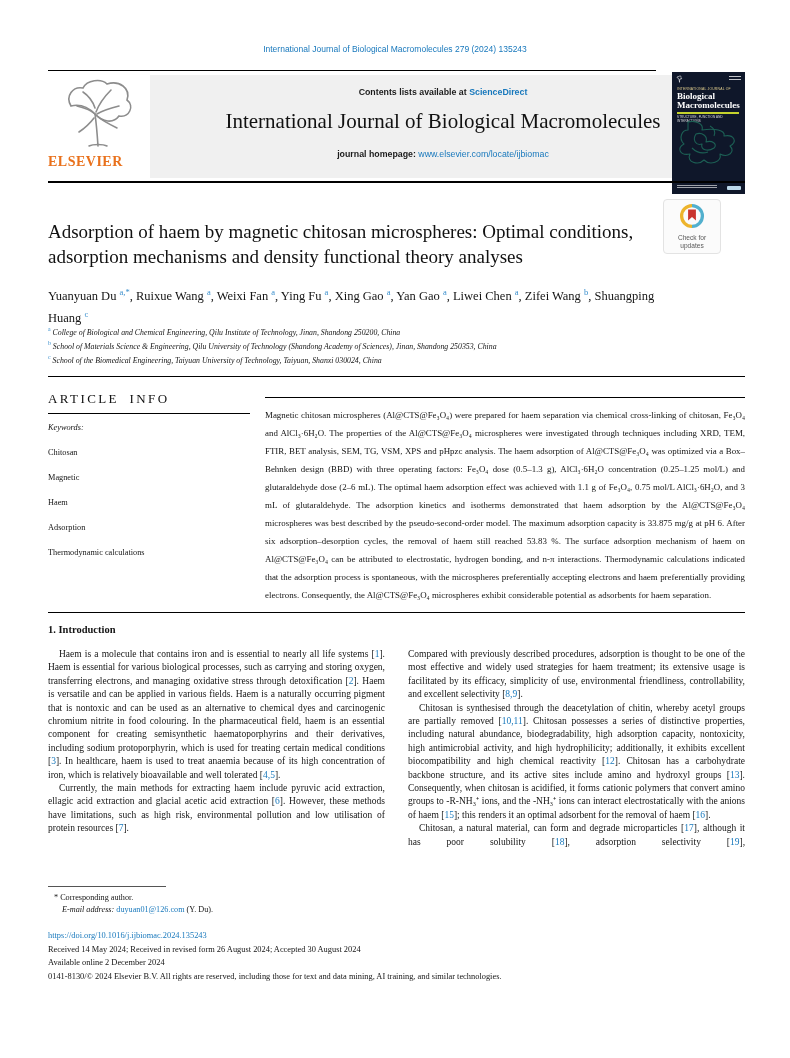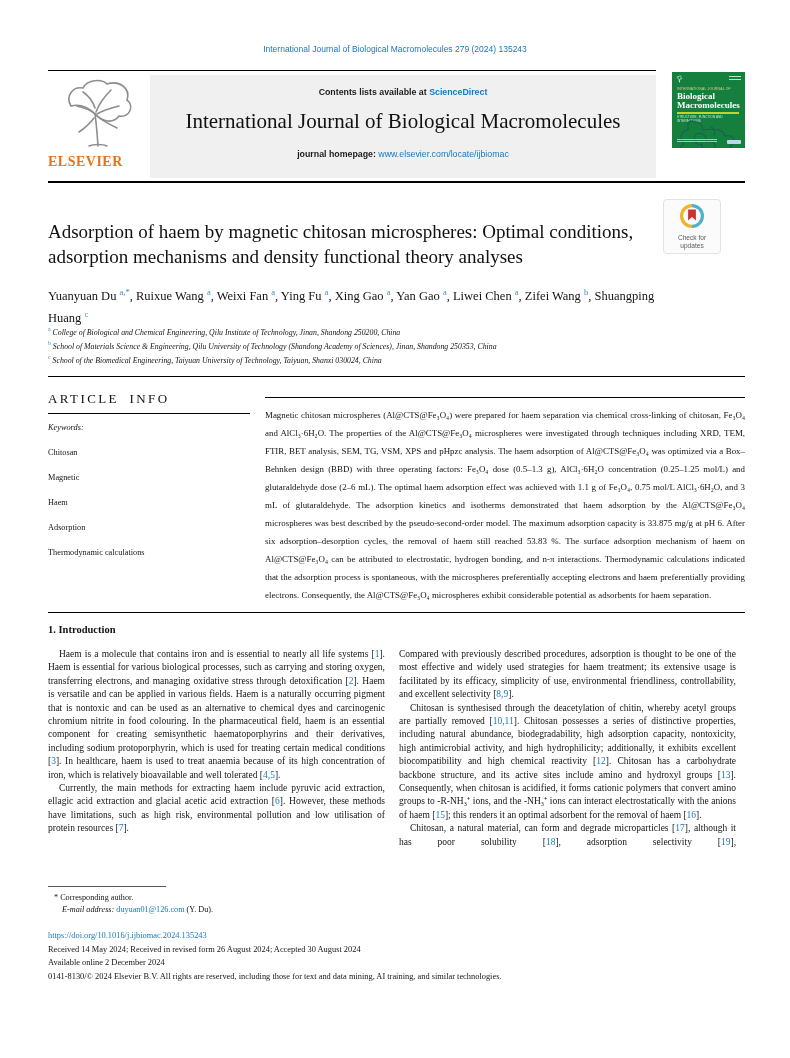--- a/index.html
+++ b/index.html
@@ -3,35 +3,35 @@
 <meta charset="utf-8">
 <style>
   html,body{margin:0;padding:0;background:#ffffff;}
   .page{position:relative;width:790px;height:1058px;background:#fff;
         font-family:"Liberation Serif",serif;color:#141414;overflow:hidden;}
 
   
   .citation{position:absolute;top:44px;left:0;width:100%;text-align:center;
             font-family:"Liberation Sans",sans-serif;font-size:8.5px;color:#1878bc;}
   .rule-thin-top{position:absolute;left:48px;top:70px;width:608px;border-top:1.2px solid #000;}
-  .masthead-gray{position:absolute;left:150px;top:75px;width:506px;height:103px;background:#f0f0f0;}
+  .masthead-gray{position:absolute;left:150px;top:75px;width:506px;height:103px;background:#f0f0f0;padding-left:40px;}
   .contents-line{margin-top:12px;text-align:center;font-family:"Liberation Sans",sans-serif;
                  font-size:8.8px;font-weight:bold;color:#1c1c1c;}
   .contents-line .lnk{color:#1878bc;}
   .journal-title{margin-top:12px;text-align:center;font-size:21px;color:#111;}
   .homepage-line{margin-top:15px;text-align:center;font-family:"Liberation Sans",sans-serif;
                  font-size:8.8px;font-weight:bold;color:#1c1c1c;}
   .homepage-line .lnk{color:#1878bc;font-weight:normal;}
 
   .elsevier{position:absolute;left:48px;top:76px;width:100px;height:102px;text-align:left;}
   .elsevier svg{display:block;margin:0 auto;}
   .elsevier-word{font-family:"Liberation Serif",serif;font-size:14px;letter-spacing:.5px;
                  color:#e9711c;font-weight:bold;margin-top:-2px;}
 
-  .cover{position:absolute;left:672px;top:72px;width:73px;height:76px;background:#15803d;
+  .cover{position:absolute;left:672px;top:72px;width:73px;height:122px;background:#0f172a;
          overflow:hidden;}
   .cover .mark{position:absolute;left:4px;top:3px;width:7px;height:9px;opacity:.9;}
   .cover .voltxt{position:absolute;right:4px;top:4px;width:12px;}
   .cover .voltxt i{display:block;height:1px;background:rgba(255,255,255,.75);margin-bottom:1.5px;}
   .cover .jhdr{position:absolute;left:5px;top:15px;font-family:"Liberation Sans",sans-serif;
                font-size:3.4px;letter-spacing:.2px;color:#e3cf8e;}
   .cover .t1{position:absolute;left:5px;top:20px;font-size:9px;font-weight:bold;color:#fff;line-height:9px;}
   .cover .t2{position:absolute;left:5px;top:29px;font-size:9px;font-weight:bold;color:#fff;line-height:9px;}
   .cover .ybar{position:absolute;left:5px;top:40px;width:62px;height:1.6px;background:#c4d22d;}
   .cover .sub{position:absolute;left:5px;top:43px;font-family:"Liberation Sans",sans-serif;
@@ -61,21 +61,21 @@
   .info-col{position:absolute;left:48px;top:391px;width:202px;}
   .sec-cap{font-size:13px;letter-spacing:2.4px;word-spacing:5px;color:#111;}
   .cap-rule{border-top:1px solid #000;margin-top:6px;margin-bottom:8px;}
   .kw-head{font-style:italic;font-size:8.3px;line-height:12px;}
   .kw-item{font-size:8.3px;line-height:12px;margin-top:13px;}
   .abs-col{position:absolute;left:265px;top:391px;width:480px;}
   .abs-text{font-size:8.9px;line-height:18px;text-align:justify;margin-top:2px;}
 
   
   .intro-head{position:absolute;left:48px;top:624px;font-size:10.5px;font-weight:bold;}
-  .body-cols{position:absolute;left:48px;top:648px;width:697px;display:flex;gap:14px;}
+  .body-cols{position:absolute;left:48px;top:648px;width:697px;display:flex;gap:23px;}
   .bcol{width:337px;font-size:9.5px;line-height:13.4px;text-align:justify;}
   .bcol p{margin:0;}
   .bcol p.ind{text-indent:11px;}
   .bcol p.cont-last{text-align-last:justify;}
   .ref{color:#1878bc;cursor:pointer;}
 
   
   .footnote{position:absolute;left:48px;top:886px;width:340px;font-size:8.2px;line-height:12px;}
   .fn-rule{width:118px;border-top:1px solid #555;margin-bottom:5px;}
   .fn-star{margin-left:6px;}

